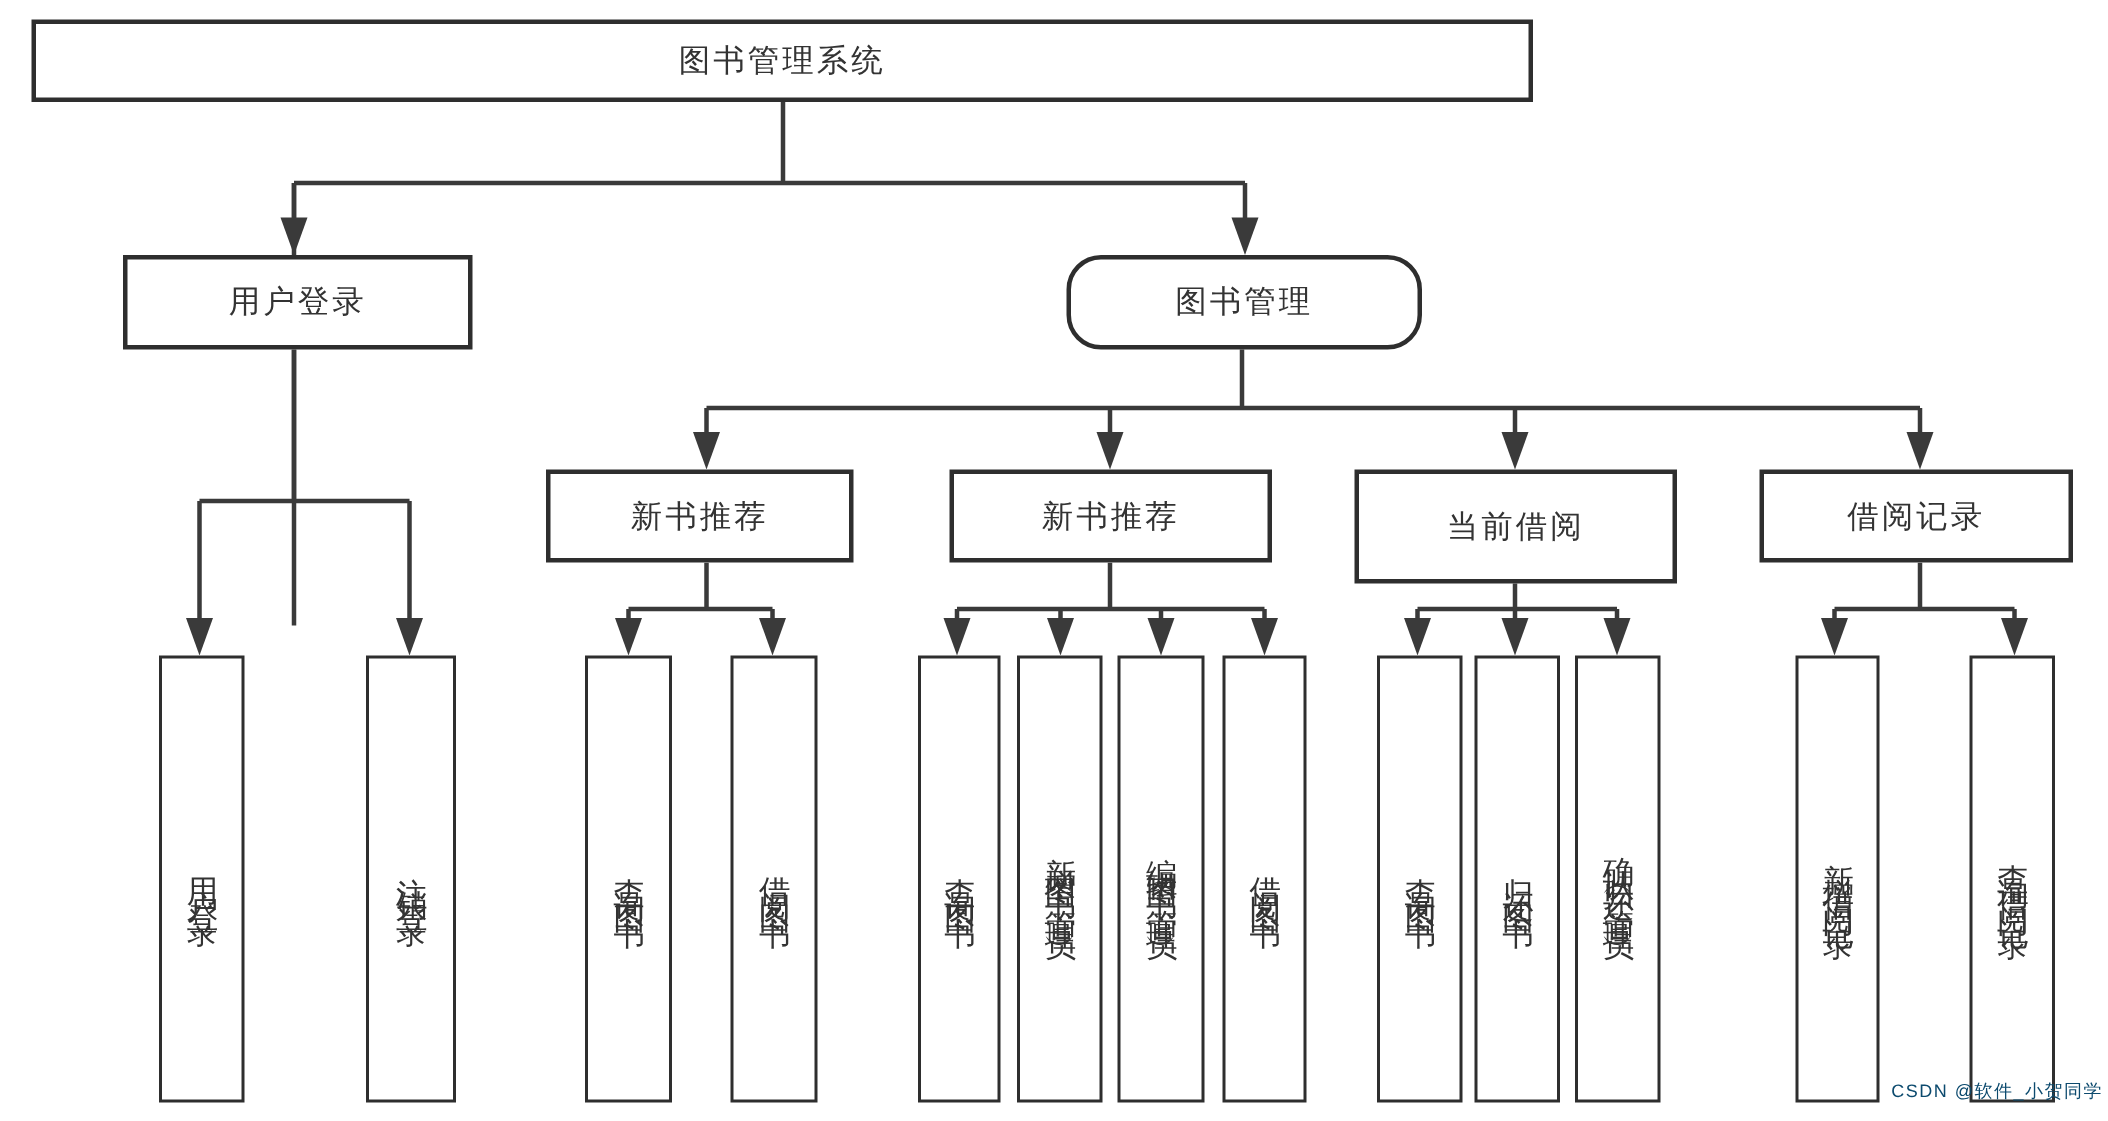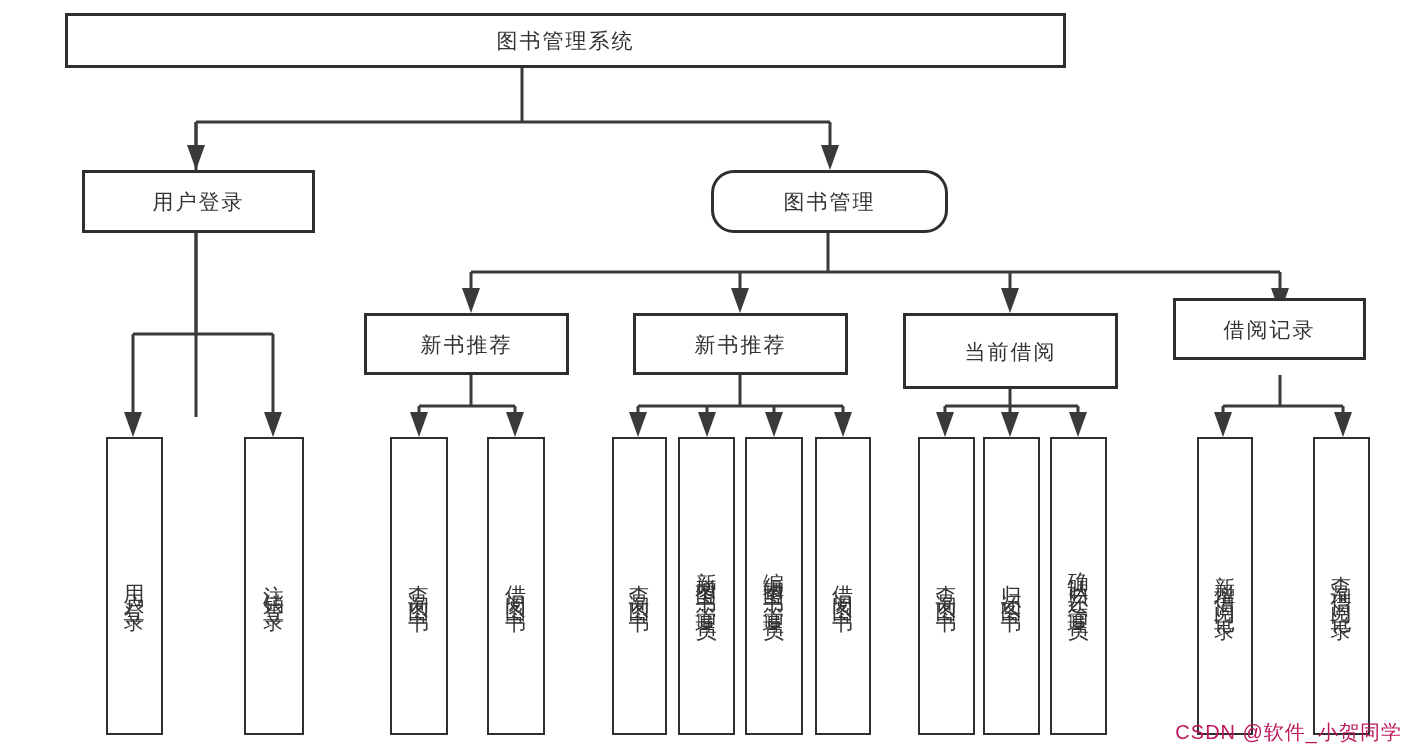--- a/index.html
+++ b/index.html
@@ -11,46 +11,46 @@
   .box{
     position:absolute;background:#ffffff;border:3px solid #2e2e2e;box-sizing:border-box;
     display:flex;align-items:center;justify-content:center;
     font-size:21px;line-height:1;letter-spacing:2px;white-space:nowrap;z-index:2;
   }
   .leaf{
     border-width:2px;writing-mode:vertical-rl;text-orientation:mixed;
     letter-spacing:9px;font-size:21px;top:437px;height:298px;z-index:2;
   }
   
-  #n-root{left:21px;top:13px;width:1001px;height:55px;margin-left:44px;}
+  #n-root{left:21px;top:13px;width:1001px;height:55px;}
   
   #n-user-login{left:82px;top:170px;width:233px;height:63px;}
   #n-book-mgmt{left:711px;top:170px;width:237px;height:63px;border-radius:23px;}
   
   #n-new-rec{left:364px;top:313px;width:205px;height:62px;}
   #n-borrow{left:633px;top:313px;width:215px;height:62px;}
   #n-current{left:903px;top:313px;width:215px;height:76px;}
-  #n-records{left:1173px;top:298px;width:193px;height:62px;}
+  #n-records{left:1173px;top:313px;width:209px;height:62px;}
   
   #l-a1{left:106px;width:57px;}
   #l-a2{left:244px;width:60px;}
   #l-b1{left:390px;width:58px;}
   #l-b2{left:487px;width:58px;}
   #l-c1{left:612px;width:55px;}
   #l-c2{left:678px;width:57px;letter-spacing:7px;}
   #l-c3{left:745px;width:58px;letter-spacing:7px;}
   #l-c4{left:815px;width:56px;}
   #l-d1{left:918px;width:57px;}
   #l-d2{left:983px;width:57px;}
   #l-d3{left:1050px;width:57px;letter-spacing:7px;}
   #l-e1{left:1197px;width:56px;}
   #l-e2{left:1313px;width:57px;}
   #watermark{
     position:absolute;right:3px;top:719px;z-index:3;
-    font-size:20px;color:#be185d;letter-spacing:1px;white-space:nowrap;
+    font-size:12px;color:#0c4a6e;letter-spacing:1px;white-space:nowrap;
   }
   .cline{stroke:#3a3a3a;stroke-width:3;fill:none;}
   .ahead{fill:#3a3a3a;stroke:none;}
 </style>
 </head>
 <body>
 
 <div id="canvas">
 
   <svg id="connectors" viewBox="0 0 1405 747" xmlns="http://www.w3.org/2000/svg">

